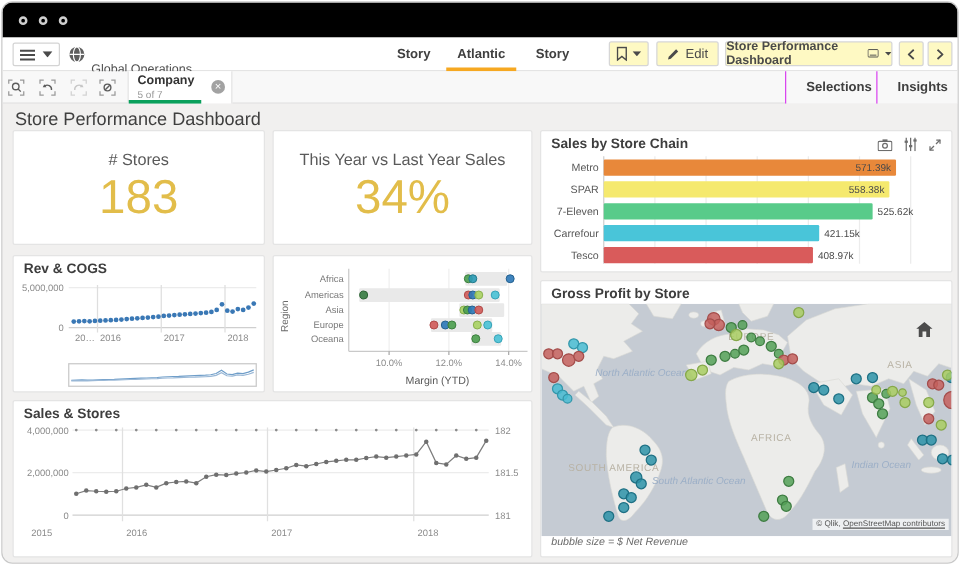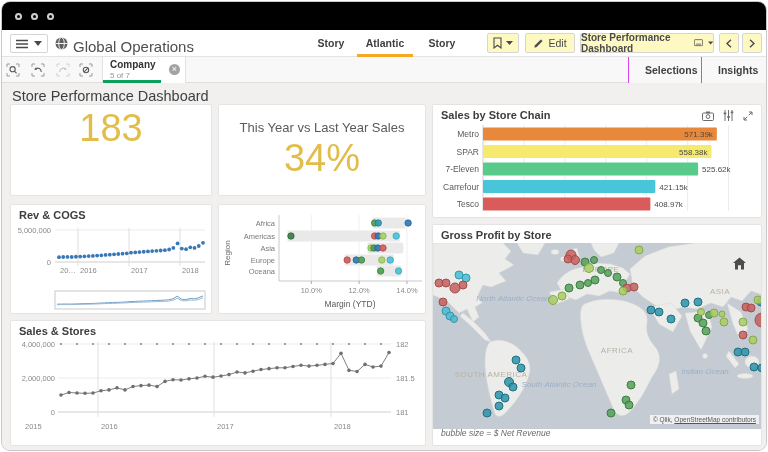--- a/index.html
+++ b/index.html
@@ -5,21 +5,21 @@
   html,body{margin:0;padding:0;background:#fff;font-family:"Liberation Sans",sans-serif;}
   *{box-sizing:border-box;}
   .win{position:relative;width:766px;height:450px;margin:1px;border:1px solid #c9c9c9;border-radius:9px;overflow:hidden;background:#f1f0ef;}
   
   .titlebar{position:absolute;top:0;left:0;right:0;height:28px;background:#000;display:flex;align-items:center;padding-left:13px;}
   .wc{width:7px;height:7px;border:2px solid #cfcfcf;border-radius:50%;margin-right:9px;}
   
   .navbar{position:absolute;top:28px;left:0;right:0;height:27px;background:#fff;border-bottom:1px solid #e4e4e4;}
   .menu-btn{position:absolute;left:8px;top:4px;width:38px;height:19px;border:1px solid #d4d4d4;border-radius:2px;background:#fff;display:flex;align-items:center;justify-content:space-evenly;}
   .globe{position:absolute;left:53px;top:7px;}
-  .appname{position:absolute;left:71px;top:8px;font-size:15px;color:#4f4f4f;}
+  .appname{position:absolute;left:71px;top:20px;font-size:10px;color:#4f4f4f;}
   .tab{position:absolute;top:0;height:27px;line-height:27px;text-align:center;font-size:10.5px;font-weight:600;color:#404040;cursor:pointer;}
   .tab.active::after{content:"";position:absolute;left:0;right:0;bottom:0;height:3px;background:#f6a821;}
   .nbtn{position:absolute;top:3px;height:20px;border:1px solid #d6d6d6;border-radius:2px;background:#fef9c3;display:flex;align-items:center;justify-content:center;gap:4px;font-size:10.5px;color:#4a4a4a;}
   
   .subbar{position:absolute;top:55px;left:0;right:0;height:26px;background:#f8f8f8;border-bottom:1px solid #dedede;}
   .tool-ic{position:absolute;top:6px;}
   .seltab{position:absolute;left:100px;top:0;width:84px;height:26px;background:#fff;border-left:1px solid #e2e2e2;border-right:1px solid #e2e2e2;}
   .seltab .lbl{position:absolute;left:7px;top:2px;font-size:10px;font-weight:bold;color:#333;}
   .seltab .pos{position:absolute;left:7px;top:14px;font-size:8px;color:#979797;}
   .seltab .bar{position:absolute;left:0;bottom:0;width:58px;height:3px;background:#0aa05c;}
@@ -198,20 +198,21 @@
           <line x1="11.9" y1="9.4" x2="13.6" y2="11.1" stroke="#4a4a4a" stroke-width="1.1"></line>
         </svg>
       <span>Insights</span>
     </div>
   </div>
 
   <div class="content">
     <div class="page-title">Store Performance Dashboard</div>
 
     <div class="card kpi kpi1">
+      <div class="kt"># Stores</div>
       <div class="kv">183</div>
     </div>
 
     <div class="card kpi kpi2">
       <div class="kt">This Year vs Last Year Sales</div>
       <div class="kv">34%</div>
     </div>
 
     <div class="card bars">
       <h3>Sales by Store Chain</h3>

